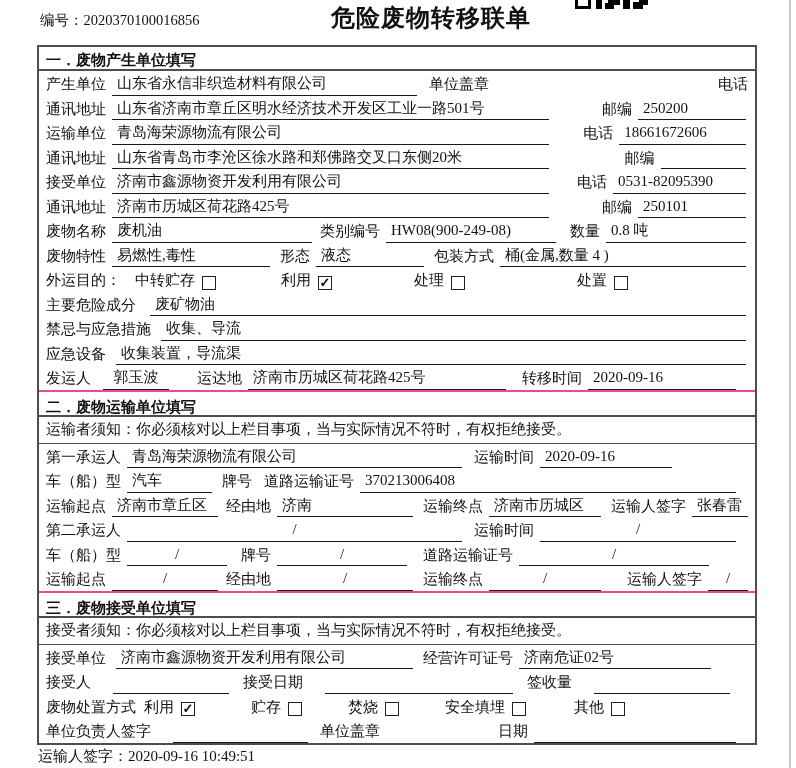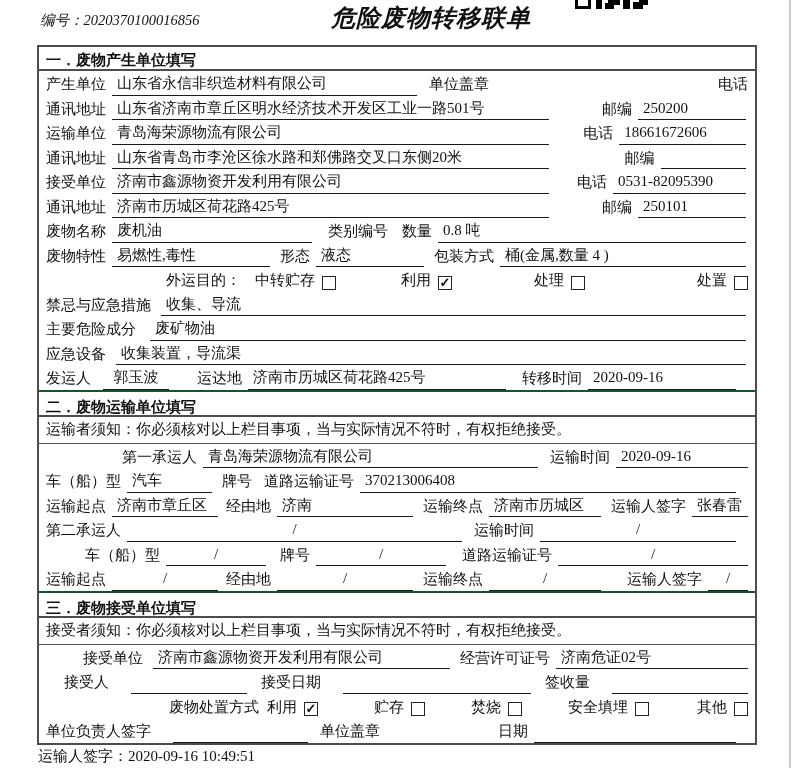--- a/index.html
+++ b/index.html
@@ -8,44 +8,44 @@
     font-family: "Liberation Serif", "DejaVu Serif", serif;
     color: #111;
     position: relative;
     overflow: hidden;
   }
   .page-edge {
     position: absolute; left: 789px; top: 0; width: 2px; height: 768px;
     background: #c9c9c9;
   }
   
-  .doc-header { position: absolute; left: 0; top: 0; width: 796px; height: 39px; font-style: italic; }
+  .doc-header { position: absolute; left: 0; top: 0; width: 796px; height: 39px; }
   .serial { position: absolute; left: 40px; top: 11px; font-size: 14.5px; white-space: nowrap; }
   .doc-title {
     position: absolute; left: 331px; top: 2px;
     font-size: 24px; font-weight: bold; letter-spacing: 1px; white-space: nowrap;
   }
   .qr-frag { position: absolute; left: 575px; top: 0; }
   
   .form-box {
     position: absolute; left: 37px; top: 45px; width: 720px;
     border: 2px solid #4d4d4d; background: #fff;
   }
   .sec-head {
     height: 24px; padding: 4px 7px 0; font-size: 15px; font-weight: bold;
     border-bottom: 2px solid #4d4d4d; white-space: nowrap;
   }
-  .sec-head.mid { border-top: 2px solid #14532d; height: 27px; padding-top: 6px; }
+  .sec-head.mid { border-top: 2px solid #ec4899; height: 27px; padding-top: 6px; }
   .notice-row {
     height: 27px; display: flex; align-items: center; padding: 0 7px;
     font-size: 15px; border-bottom: 1.5px solid #4d4d4d; white-space: nowrap;
   }
   .row {
     display: flex; align-items: flex-end; height: 24.5px; padding: 0 7px;
-    font-size: 15px; line-height: 1.1; white-space: nowrap; justify-content: flex-end;
+    font-size: 15px; line-height: 1.1; white-space: nowrap;
   }
   .lbl { padding-bottom: 3px; flex: 0 0 auto; }
   .val {
     border-bottom: 1.4px solid #1a1a1a; padding: 0 5px 3px; margin-left: 6px;
     flex: 0 0 auto; overflow: hidden;
   }
   .val.c { text-align: center; }
   .fill { flex: 1 1 auto; }
   .spacer { flex: 1 1 auto; }
   
@@ -129,21 +129,22 @@
     <span class="lbl">通讯地址</span>
     <span class="val" style="width:437px">济南市历城区荷花路425号</span>
     <span class="spacer"></span>
     <span class="lbl">邮编</span>
     <span class="val fill" style="margin-right:2px">250101</span>
   </div>
 
   <div class="row">
     <span class="lbl">废物名称</span>
     <span class="val" style="width:200px">废机油</span>
-    <span class="lbl" style="margin-left:16px">类别编号</span>
+    <span class="lbl" style="margin-left:8px">类别编号</span>
+    <span class="val" style="width:170px">HW08(900-249-08)</span>
     <span class="lbl" style="margin-left:14px">数量</span>
     <span class="val fill" style="margin-right:2px">0.8 吨</span>
   </div>
 
   <div class="row">
     <span class="lbl">废物特性</span>
     <span class="val" style="width:158px">易燃性,毒性</span>
     <span class="lbl" style="margin-left:10px">形态</span>
     <span class="val" style="width:108px">液态</span>
     <span class="lbl" style="margin-left:10px">包装方式</span>
@@ -164,27 +165,27 @@
       <span class="cb-label">处理</span>
       <span class="box"></span>
     </span>
     <span class="cb" style="margin-left:112px">
       <span class="cb-label">处置</span>
       <span class="box"></span>
     </span>
   </div>
 
   <div class="row">
+    <span class="lbl">主要危险成分</span>
+    <span class="val fill" style="margin-left:14px;margin-right:2px">废矿物油</span>
+  </div>
+
+  <div class="row">
     <span class="lbl">禁忌与应急措施</span>
     <span class="val fill" style="margin-left:10px;margin-right:2px">收集、导流</span>
-  </div>
-
-  <div class="row">
-    <span class="lbl">主要危险成分</span>
-    <span class="val fill" style="margin-left:14px;margin-right:2px">废矿物油</span>
   </div>
 
   <div class="row">
     <span class="lbl">应急设备</span>
     <span class="val fill" style="margin-left:10px;margin-right:2px">收集装置，导流渠</span>
   </div>
 
   <div class="row">
     <span class="lbl">发运人</span>
     <span class="val c" style="width:66px;margin-left:12px">郭玉波</span>

